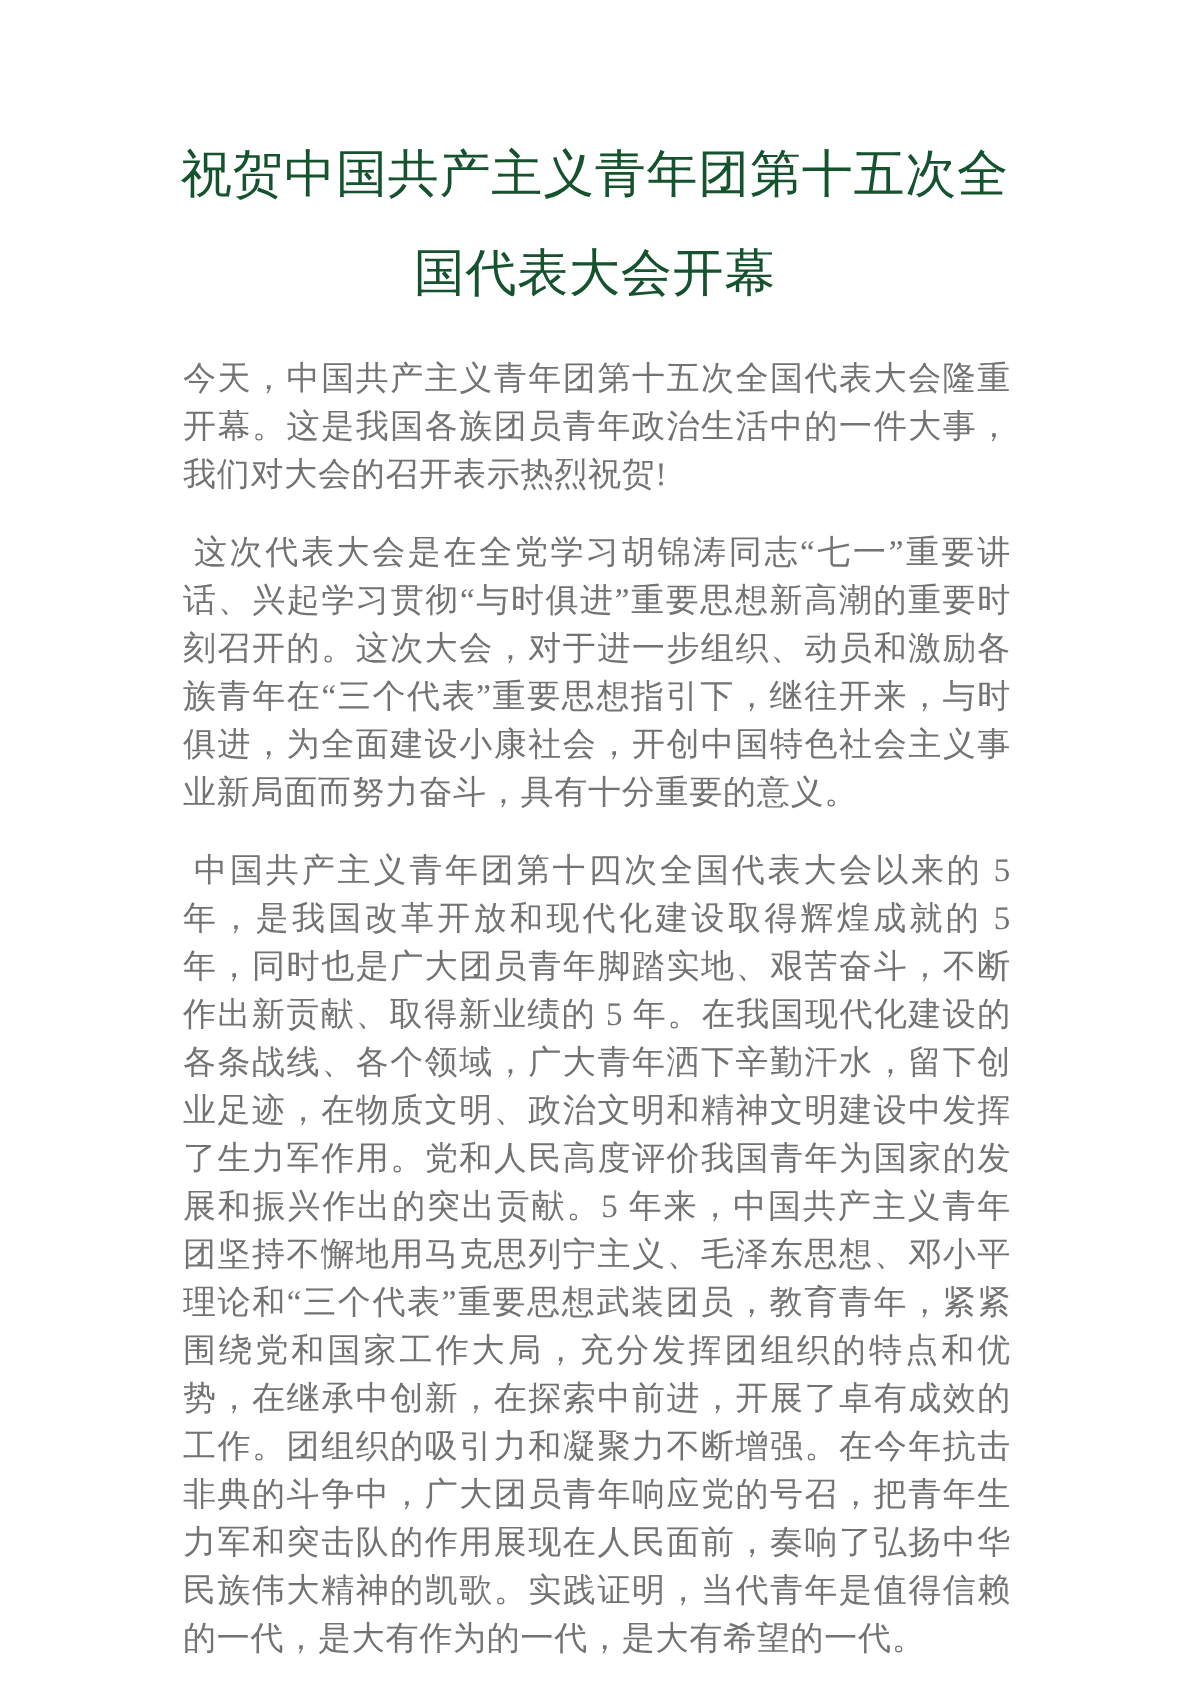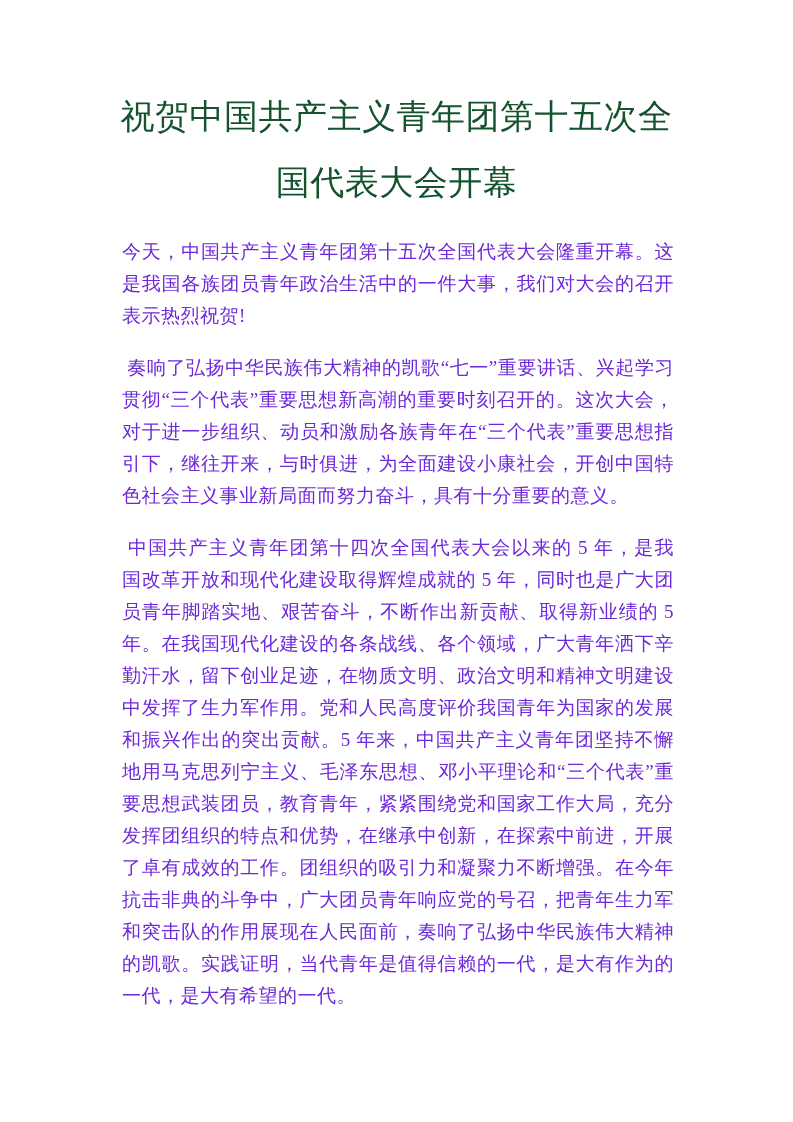--- a/index.html
+++ b/index.html
@@ -25,34 +25,34 @@
     color: #14532d;
     letter-spacing: 0.5px;
   }
   .doc-body {
     width: 552px;
     margin-left: 122px;
     margin-top: 20px;
   }
   .para {
     margin: 0;
-    font-size: 19px;
+    font-size: 22px;
     line-height: 32px;
-    color: #6d28d9;
+    color: #737373;
     text-align: justify;
     white-space: pre-wrap;
     letter-spacing: 0.5px;
   }
   .para + .para {
     margin-top: 20px;
   }
 </style>
 </head>
 <body>
 
 <div class="page">
   <h1 class="doc-title">祝贺中国共产主义青年团第十五次全国代表大会开幕</h1>
   <div class="doc-body">
     <p class="para">今天，中国共产主义青年团第十五次全国代表大会隆重开幕。这是我国各族团员青年政治生活中的一件大事，我们对大会的召开表示热烈祝贺!</p>
-    <p class="para"> 奏响了弘扬中华民族伟大精神的凯歌“七一”重要讲话、兴起学习贯彻“三个代表”重要思想新高潮的重要时刻召开的。这次大会，对于进一步组织、动员和激励各族青年在“三个代表”重要思想指引下，继往开来，与时俱进，为全面建设小康社会，开创中国特色社会主义事业新局面而努力奋斗，具有十分重要的意义。</p>
+    <p class="para"> 这次代表大会是在全党学习胡锦涛同志“七一”重要讲话、兴起学习贯彻“与时俱进”重要思想新高潮的重要时刻召开的。这次大会，对于进一步组织、动员和激励各族青年在“三个代表”重要思想指引下，继往开来，与时俱进，为全面建设小康社会，开创中国特色社会主义事业新局面而努力奋斗，具有十分重要的意义。</p>
     <p class="para"> 中国共产主义青年团第十四次全国代表大会以来的 5 年，是我国改革开放和现代化建设取得辉煌成就的 5 年，同时也是广大团员青年脚踏实地、艰苦奋斗，不断作出新贡献、取得新业绩的 5 年。在我国现代化建设的各条战线、各个领域，广大青年洒下辛勤汗水，留下创业足迹，在物质文明、政治文明和精神文明建设中发挥了生力军作用。党和人民高度评价我国青年为国家的发展和振兴作出的突出贡献。5 年来，中国共产主义青年团坚持不懈地用马克思列宁主义、毛泽东思想、邓小平理论和“三个代表”重要思想武装团员，教育青年，紧紧围绕党和国家工作大局，充分发挥团组织的特点和优势，在继承中创新，在探索中前进，开展了卓有成效的工作。团组织的吸引力和凝聚力不断增强。在今年抗击非典的斗争中，广大团员青年响应党的号召，把青年生力军和突击队的作用展现在人民面前，奏响了弘扬中华民族伟大精神的凯歌。实践证明，当代青年是值得信赖的一代，是大有作为的一代，是大有希望的一代。</p>
   </div>
 </div>
 
 </body></html>

